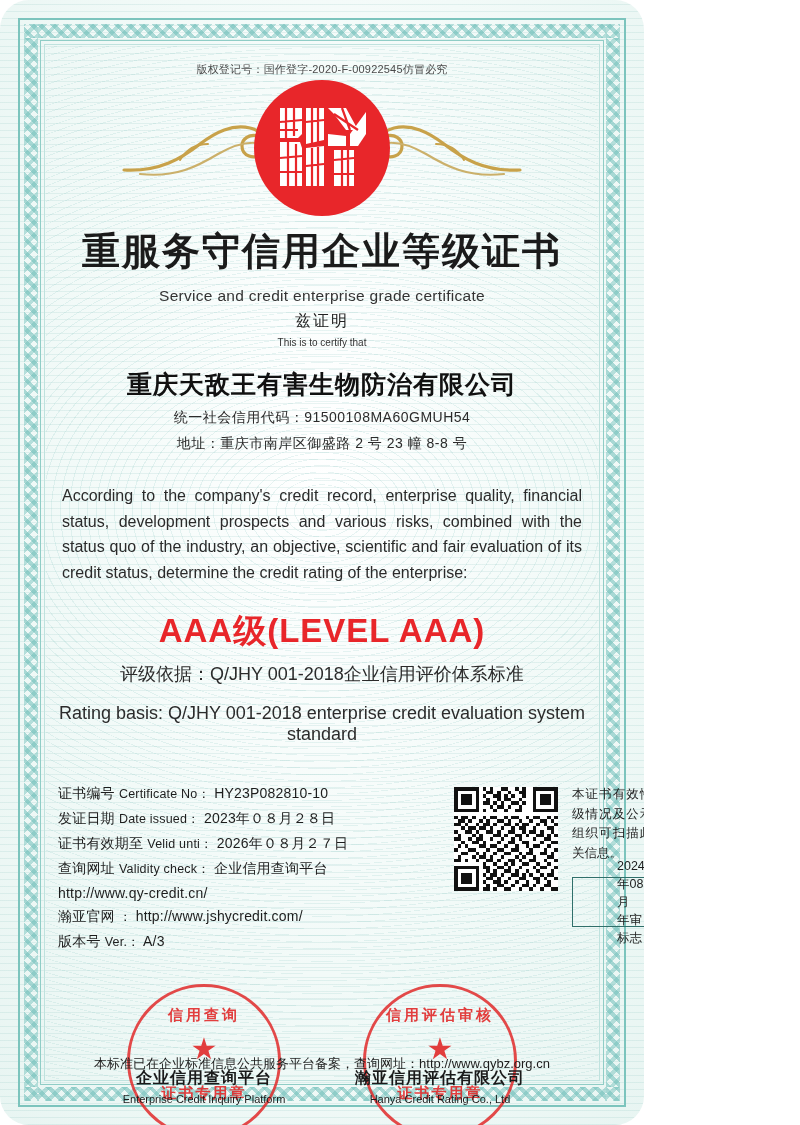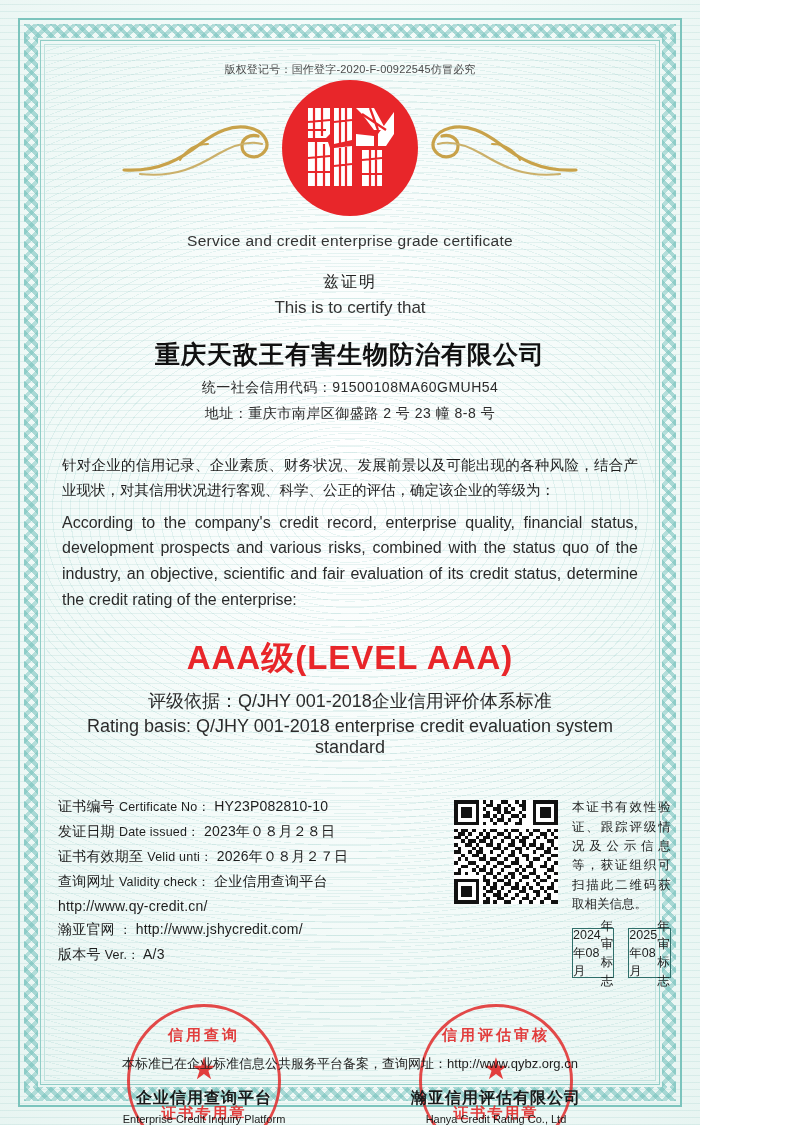--- a/index.html
+++ b/index.html
@@ -8,33 +8,34 @@
     background: #ffffff;
   }
   body {
     width: 800px;
     height: 1125px;
     font-family: "Liberation Sans", sans-serif;
     overflow: hidden;
   }
   .certificate {
     position: relative;
-    width: 700px;
+    width: 644px;
     height: 1125px;
     box-sizing: border-box;
     background:
       repeating-linear-gradient(
         0deg,
         rgba(120, 185, 180, 0.16) 0px,
         rgba(120, 185, 180, 0.16) 1px,
         rgba(255,255,255,0) 1px,
         rgba(255,255,255,0) 7px
       ),
       radial-gradient(ellipse at 50% 40%, #ffffff 0%, #f2faf8 55%, #e8f5f2 100%);
     overflow: hidden;
+    border-radius: 29px;
   }
   
   .border-outer {
     position: absolute;
     left: 18px; top: 18px; right: 18px; bottom: 18px;
     border: 2px solid #7cc4bd;
     box-sizing: border-box;
   }
   .border-pattern {
     position: absolute;
@@ -133,26 +134,26 @@
     text-align: center;
     font-size: 15.5px;
     color: #333;
     margin-top: 10px;
     letter-spacing: .3px;
   }
   .certify-cn {
     text-align: center;
     font-size: 16px;
     color: #222;
-    margin-top: 22px;
+    margin-top: 6px;
     letter-spacing: 2px;
   }
   .certify-en {
     text-align: center;
-    font-size: 17px;
+    font-size: 10px;
     color: #333;
     margin-top: 5px;
   }
   .company-cn {
     text-align: center;
     font-family: "DejaVu Sans", "Liberation Sans", sans-serif;
     font-size: 25px;
     font-weight: bold;
     color: #111;
     margin-top: 20px;
@@ -192,21 +193,21 @@
     font-weight: bold;
     margin-top: 24px;
     letter-spacing: 1px;
   }
   .basis-cn, .basis-en {
     text-align: center;
     font-size: 18px;
     color: #2b2b2b;
     margin-top: 8px;
   }
-  .basis-en { margin-top: 3px; }
+  .basis-en { margin-top: 17px; }
   
   .details {
     display: flex;
     margin-top: 40px;
     align-items: flex-start;
   }
   .details-left {
     width: 390px;
     flex: none;
   }
@@ -240,26 +241,27 @@
   .seal-boxes {
     display: flex;
     gap: 14px;
     margin-top: 14px;
   }
   .seal-box {
     flex: 1;
     border: 1px solid #2f6f6a;
     height: 48px;
     display: flex;
-    flex-direction: row;
+    flex-direction: column;
     align-items: center;
     justify-content: center;
     font-size: 12.5px;
     color: #1d1d1d;
     line-height: 1.45;
+    padding-left: 44px;
   }
   .annual-note {
     font-size: 12.5px;
     color: #1d1d1d;
     line-height: 1.6;
     margin-top: 12px;
     text-align: right;
   }
   
   .stamps {
@@ -388,31 +390,31 @@
             <path d="M8 58 L30 56 M8 72 L30 72 M16 42 L16 86 M24 44 L24 86"></path>
             <path d="M34 22 L52 20 M40 8 L40 44 M46 8 L46 42"></path>
             <path d="M34 66 L52 64 M40 48 L40 86 M46 47 L46 86"></path>
             <path d="M62 14 L86 30 M70 8 L78 30"></path>
             <path d="M62 60 L82 58 M62 74 L82 74 M70 50 L70 86 M76 50 L76 86"></path>
           </g>
         </svg>
       </div>
     </div>
 
+    <div class="title-cn">重服务守信用企业等级证书</div>
     <div class="title-en">Service and credit enterprise grade certificate</div>
 
     <div class="certify-cn">兹证明</div>
     <div class="certify-en">This is to certify that</div>
 
     <div class="company-cn">重庆天敌王有害生物防治有限公司</div>
     <div class="company-code">统一社会信用代码：91500108MA60GMUH54</div>
     <div class="company-addr">地址：重庆市南岸区御盛路 2 号 23 幢 8-8 号</div>
 
     <div class="statement">
-      <div class="cn">针对企业的信用记录、企业素质、财务状况、发展前景以及可能出现的各种风险，结合产业现状，对其信用状况进行客观、科学、公正的评估，确定该企业的等级为：</div>
       <div class="en">According to the company's credit record, enterprise quality, financial status, development prospects and various risks, combined with the status quo of the industry, an objective, scientific and fair evaluation of its credit status, determine the credit rating of the enterprise:</div>
     </div>
 
     <div class="level">AAA级(LEVEL AAA)</div>
     <div class="basis-cn">评级依据：Q/JHY 001-2018企业信用评价体系标准</div>
     <div class="basis-en">Rating basis: Q/JHY 001-2018 enterprise credit evaluation system standard</div>
 
     <div class="details">
       <div class="details-left">
         <div class="d-row">

